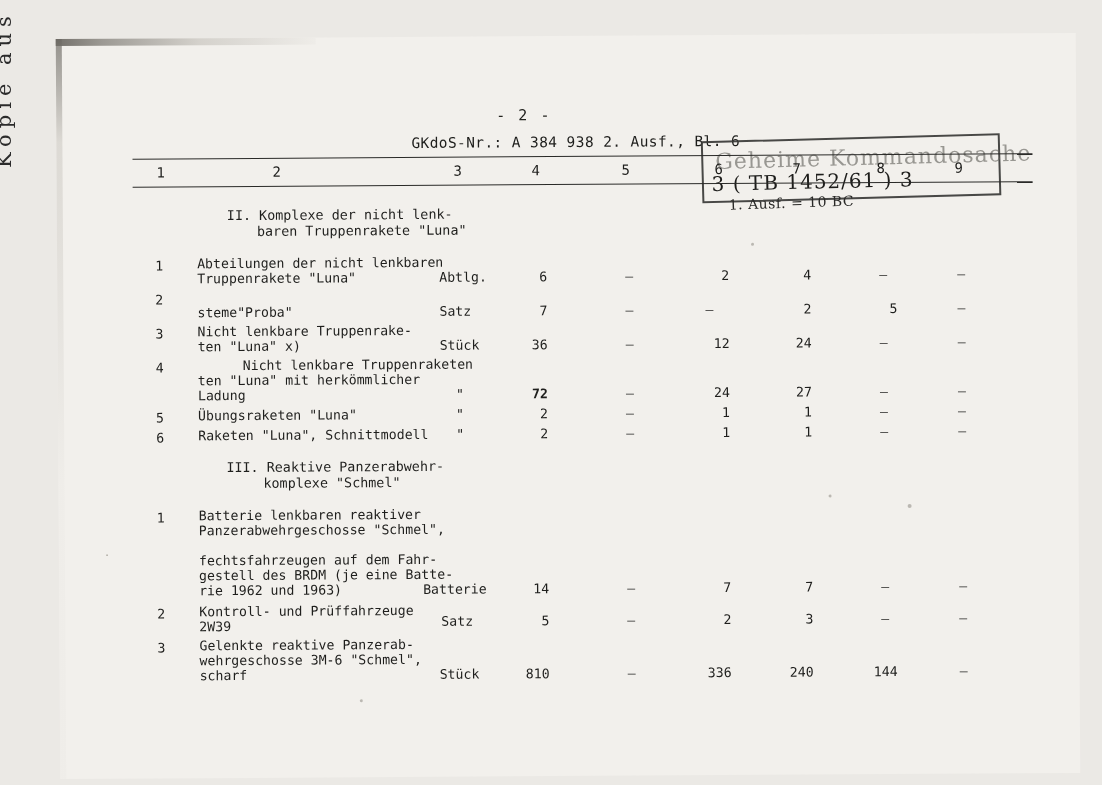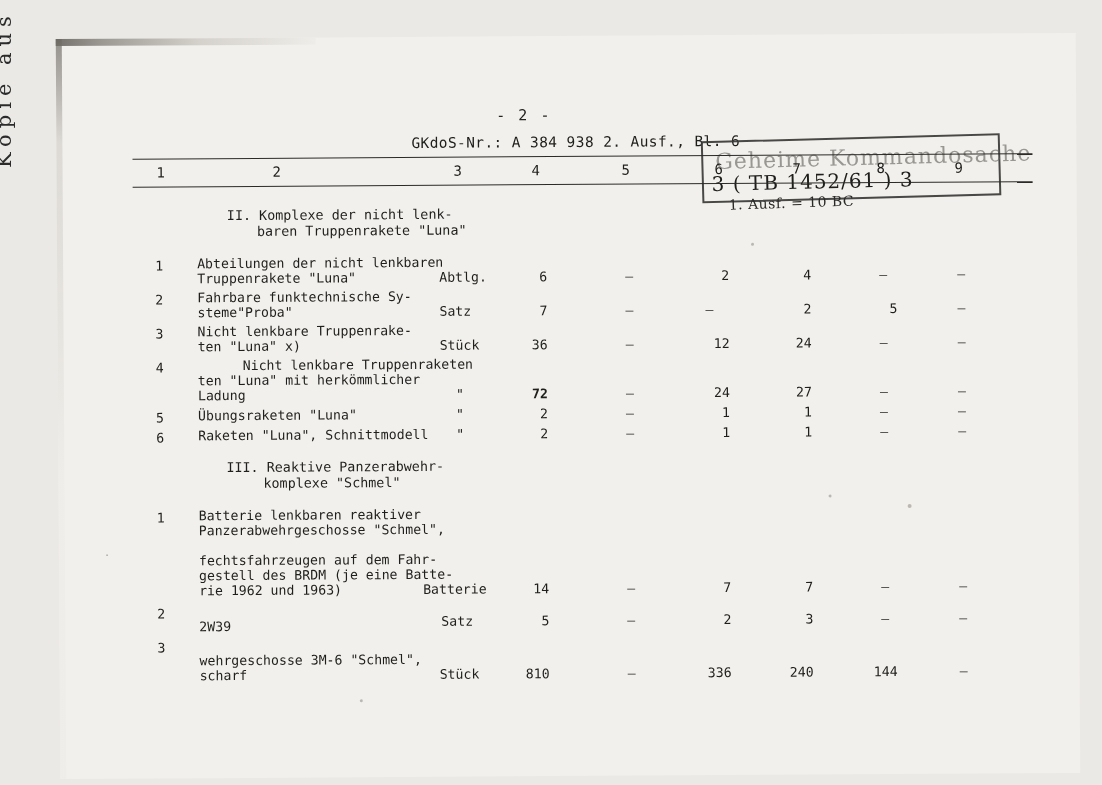--- a/index.html
+++ b/index.html
@@ -211,21 +211,20 @@
     <div class="txt" style="left:140px; top:233px;">Truppenrakete "Luna"</div>
     <div class="unit" style="left:382px; top:233px;">Abtlg.</div>
     <div class="v" style="left:458px; top:233px; width:32px;">6</div>
     <div class="dash" style="left:568px; top:233px;">–</div>
     <div class="v" style="left:640px; top:233px; width:32px;">2</div>
     <div class="v" style="left:722px; top:233px; width:32px;">4</div>
     <div class="dash" style="left:822px; top:233px;">–</div>
     <div class="dash" style="left:900px; top:233px;">–</div>
 
     <div class="num" style="left:98px;  top:254px;">2</div>
-    <div class="txt" style="left:140px; top:252px;">Fahrbare funktechnische Sy-</div>
     <div class="txt" style="left:140px; top:267px;">steme"Proba"</div>
     <div class="unit" style="left:382px; top:267px;">Satz</div>
     <div class="v" style="left:458px; top:267px; width:32px;">7</div>
     <div class="dash" style="left:568px; top:267px;">–</div>
     <div class="dash" style="left:648px; top:267px;">–</div>
     <div class="v" style="left:722px; top:267px; width:32px;">2</div>
     <div class="v" style="left:808px; top:267px; width:32px;">5</div>
     <div class="dash" style="left:900px; top:267px;">–</div>
 
     <div class="num" style="left:98px;  top:288px;">3</div>
@@ -282,30 +281,32 @@
     <div class="txt" style="left:140px; top:545px;">rie 1962 und 1963)</div>
     <div class="unit" style="left:364px; top:545px;">Batterie</div>
     <div class="v" style="left:452px; top:545px; width:38px;">14</div>
     <div class="dash" style="left:568px; top:545px;">–</div>
     <div class="v" style="left:640px; top:545px; width:32px;">7</div>
     <div class="v" style="left:722px; top:545px; width:32px;">7</div>
     <div class="dash" style="left:822px; top:545px;">–</div>
     <div class="dash" style="left:900px; top:545px;">–</div>
 
     <div class="num" style="left:98px;  top:568px;">2</div>
+    <div class="txt" style="left:140px; top:566px;">Kontroll- und Prüffahrzeuge</div>
     <div class="txt" style="left:140px; top:581px;">2W39</div>
     <div class="unit" style="left:382px; top:577px;">Satz</div>
     <div class="v" style="left:458px; top:577px; width:32px;">5</div>
     <div class="dash" style="left:568px; top:577px;">–</div>
     <div class="v" style="left:640px; top:577px; width:32px;">2</div>
     <div class="v" style="left:722px; top:577px; width:32px;">3</div>
     <div class="dash" style="left:822px; top:577px;">–</div>
     <div class="dash" style="left:900px; top:577px;">–</div>
 
     <div class="num" style="left:98px;  top:602px;">3</div>
+    <div class="txt" style="left:140px; top:600px;">Gelenkte reaktive Panzerab-</div>
     <div class="txt" style="left:140px; top:615px;">wehrgeschosse 3M-6 "Schmel",</div>
     <div class="txt" style="left:140px; top:630px;">scharf</div>
     <div class="unit" style="left:380px; top:630px;">Stück</div>
     <div class="v" style="left:446px; top:630px; width:44px;">810</div>
     <div class="dash" style="left:568px; top:630px;">–</div>
     <div class="v" style="left:628px; top:630px; width:44px;">336</div>
     <div class="v" style="left:710px; top:630px; width:44px;">240</div>
     <div class="v" style="left:794px; top:630px; width:44px;">144</div>
     <div class="dash" style="left:900px; top:630px;">–</div>
 

